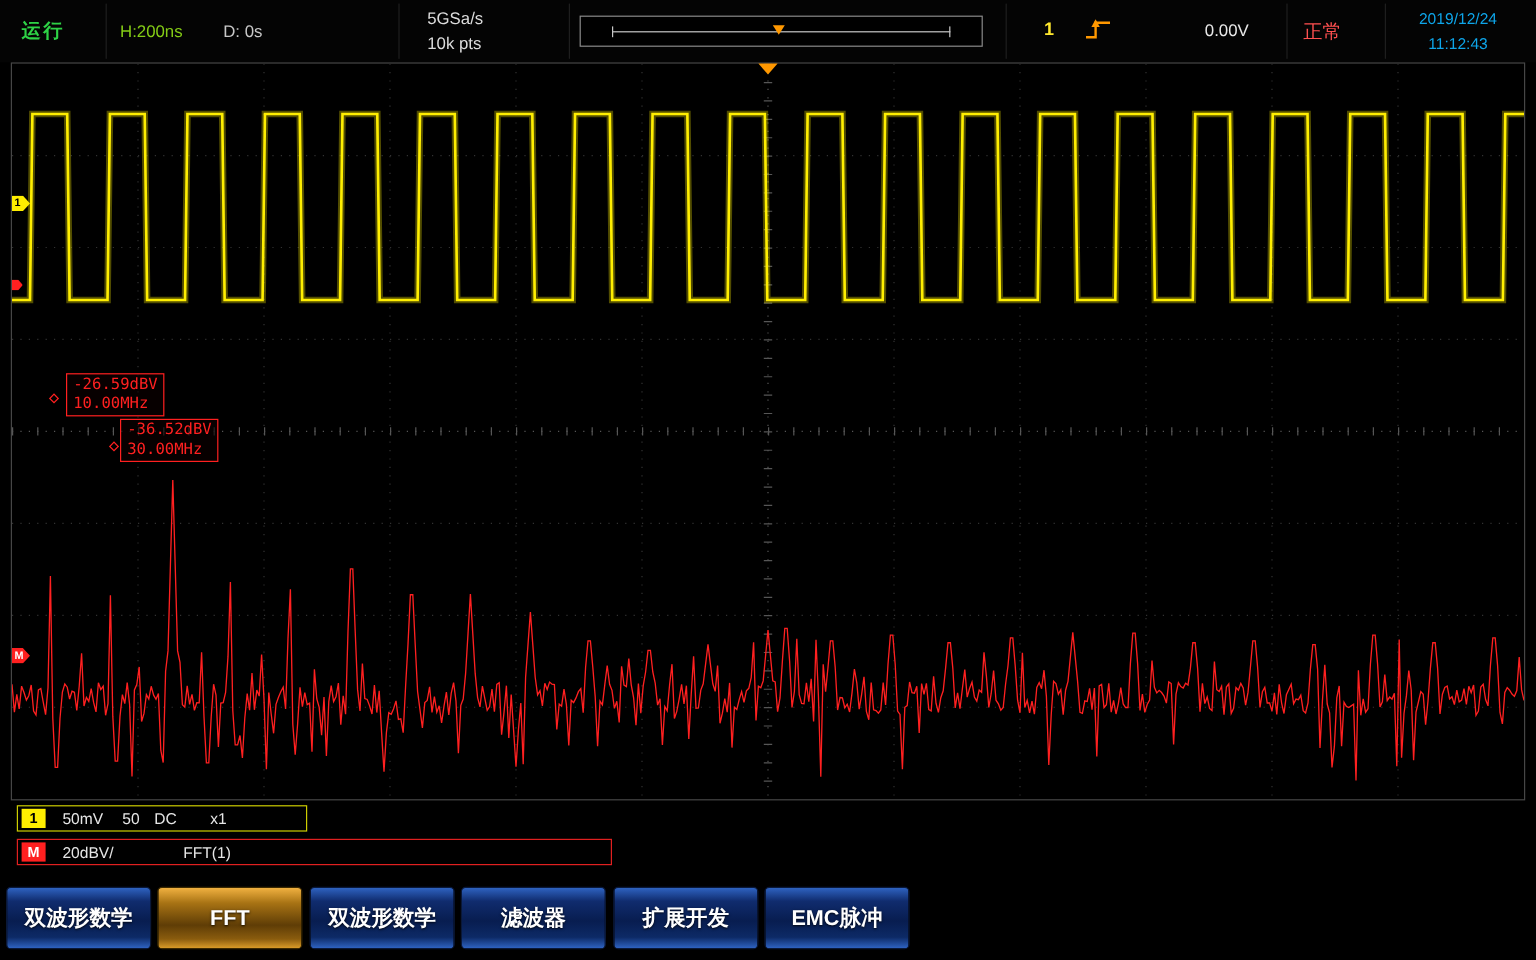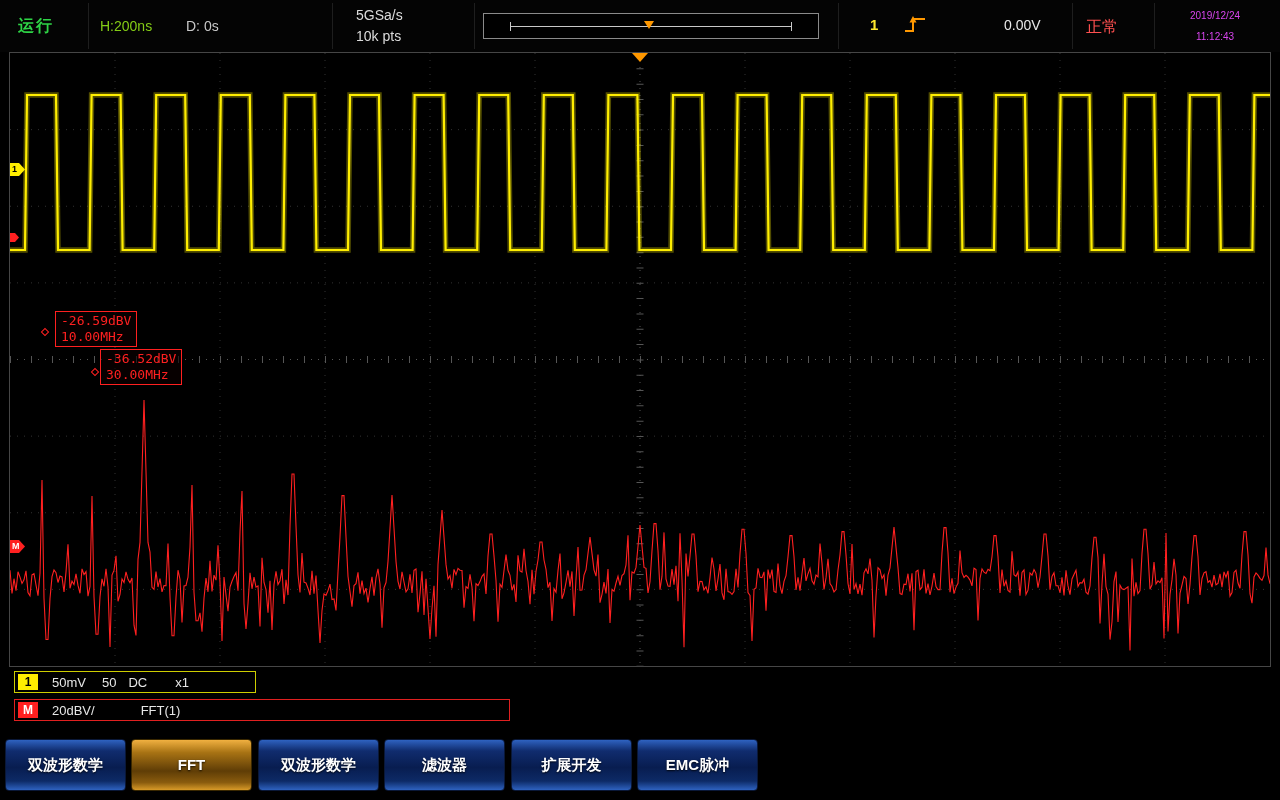--- a/index.html
+++ b/index.html
@@ -16,21 +16,21 @@
   .srate{position:absolute;left:356px;top:5px;color:#dcdcdc;font-size:14px;line-height:21px;}
   .slider{position:absolute;left:483px;top:13px;width:336px;height:26px;border:1px solid #8a8a8a;background:#000;cursor:pointer;}
   .slider .track{position:absolute;left:26px;right:26px;top:12px;height:1px;background:#c8c8c8;}
   .slider .tickL{position:absolute;left:26px;top:8px;width:1px;height:9px;background:#c8c8c8;}
   .slider .tickR{position:absolute;right:26px;top:8px;width:1px;height:9px;background:#c8c8c8;}
   .slider .pos{position:absolute;left:160px;top:7px;width:0;height:0;border-left:5px solid transparent;border-right:5px solid transparent;border-top:8px solid var(--orange);}
   .trigsrc{position:absolute;left:870px;top:16px;color:#ffe82e;font-size:15px;font-weight:bold;}
   .slope{position:absolute;left:903px;top:14px;color:var(--orange);}
   .tlevel{position:absolute;left:972px;top:17px;color:#e8e8e8;font-size:14px;margin-left:32px;}
   .tmode{position:absolute;left:1086px;top:17px;color:var(--normal);font-size:16px;}
-  .dt{position:absolute;left:1158px;top:5px;width:114px;text-align:center;color:#d946ef;font-size:10px;line-height:21px;}
+  .dt{position:absolute;left:1158px;top:5px;width:114px;text-align:center;color:#0ea5e9;font-size:13px;line-height:21px;}
 
   
   .display{position:absolute;left:9px;top:52px;width:1262px;height:615px;border:1px solid #464646;background:#000;}
   .display svg{position:absolute;left:0;top:0;}
   .trigpos{position:absolute;left:622px;top:0;width:0;height:0;border-left:8px solid transparent;border-right:8px solid transparent;border-top:9px solid var(--orange);}
   .ann{position:absolute;border:1px solid var(--math);background:rgba(12,0,0,.62);color:var(--math);font-size:13px;font-family:"DejaVu Sans Mono",monospace;line-height:16px;padding:1px 5px;white-space:nowrap;}
   .ann1{left:45px;top:258px;}
   .ann2{left:90px;top:296px;}
   .diamond{position:absolute;width:6px;height:6px;border:1px solid var(--math);background:#000;transform:rotate(45deg);}
   .d1{left:32px;top:276px;}
@@ -40,26 +40,26 @@
   .tabT{top:180px;background:var(--math);width:9px;height:9px;clip-path:polygon(0 0,5px 0,9px 50%,5px 100%,0 100%);}
   .tabM{top:487px;background:var(--math);color:#fff;}
 
   
   .chbar{position:absolute;height:22px;background:#000;display:flex;align-items:center;font-size:13px;color:#e6e6e6;cursor:pointer;}
   .chbar1{left:14px;top:671px;width:242px;border:1px solid #cdcd00;}
   .chbarM{left:14px;top:699px;width:496px;border:1px solid #e02020;}
   .chid{width:20px;height:16px;margin-left:3px;text-align:center;font-weight:bold;font-size:12px;line-height:16px;flex:none;}
   .chid1{background:var(--ch1);color:#000;}
   .chidM{background:var(--math);color:#fff;}
-  .tok1{margin-left:14px;} .tok2{margin-left:16px;} .tok3{margin-left:12px;} .tok4{margin-left:28px;} .tok5{margin-left:14px;} .tok6{margin-left:46px;}
+  .tok1{margin-left:14px;} .tok2{margin-left:16px;} .tok3{margin-left:12px;} .tok4{margin-left:28px;} .tok5{margin-left:14px;} .tok6{margin-left:58px;}
 
   
   .menu{position:absolute;left:0;top:739px;width:1280px;height:56px;background:#000;}
   .mbtn{position:absolute;top:0;width:121px;height:52px;border-radius:4px;color:#fff;font-family:"Liberation Sans",sans-serif;
-        font-size:15px;font-weight:bold;text-align:center;line-height:50px;cursor:pointer;
+        font-size:18px;font-weight:bold;text-align:center;line-height:50px;cursor:pointer;
         background:linear-gradient(180deg,#2e62c0 0%,#102c6e 22%,#081d50 55%,#0d2a66 82%,#2e62c0 100%);
         border:1px solid #0a1838;text-shadow:0 1px 2px rgba(0,0,0,.85);}
   .mbtn.sel{background:linear-gradient(180deg,#f0b040 0%,#a87314 25%,#5f3d06 62%,#8a5c0e 85%,#d89a28 100%);border-color:#3a2800;}
 </style>
 </head>
 <body>
 
 <div class="topbar">
   <div class="sep" style="left:88px"></div>
   <div class="sep" style="left:332px"></div>

